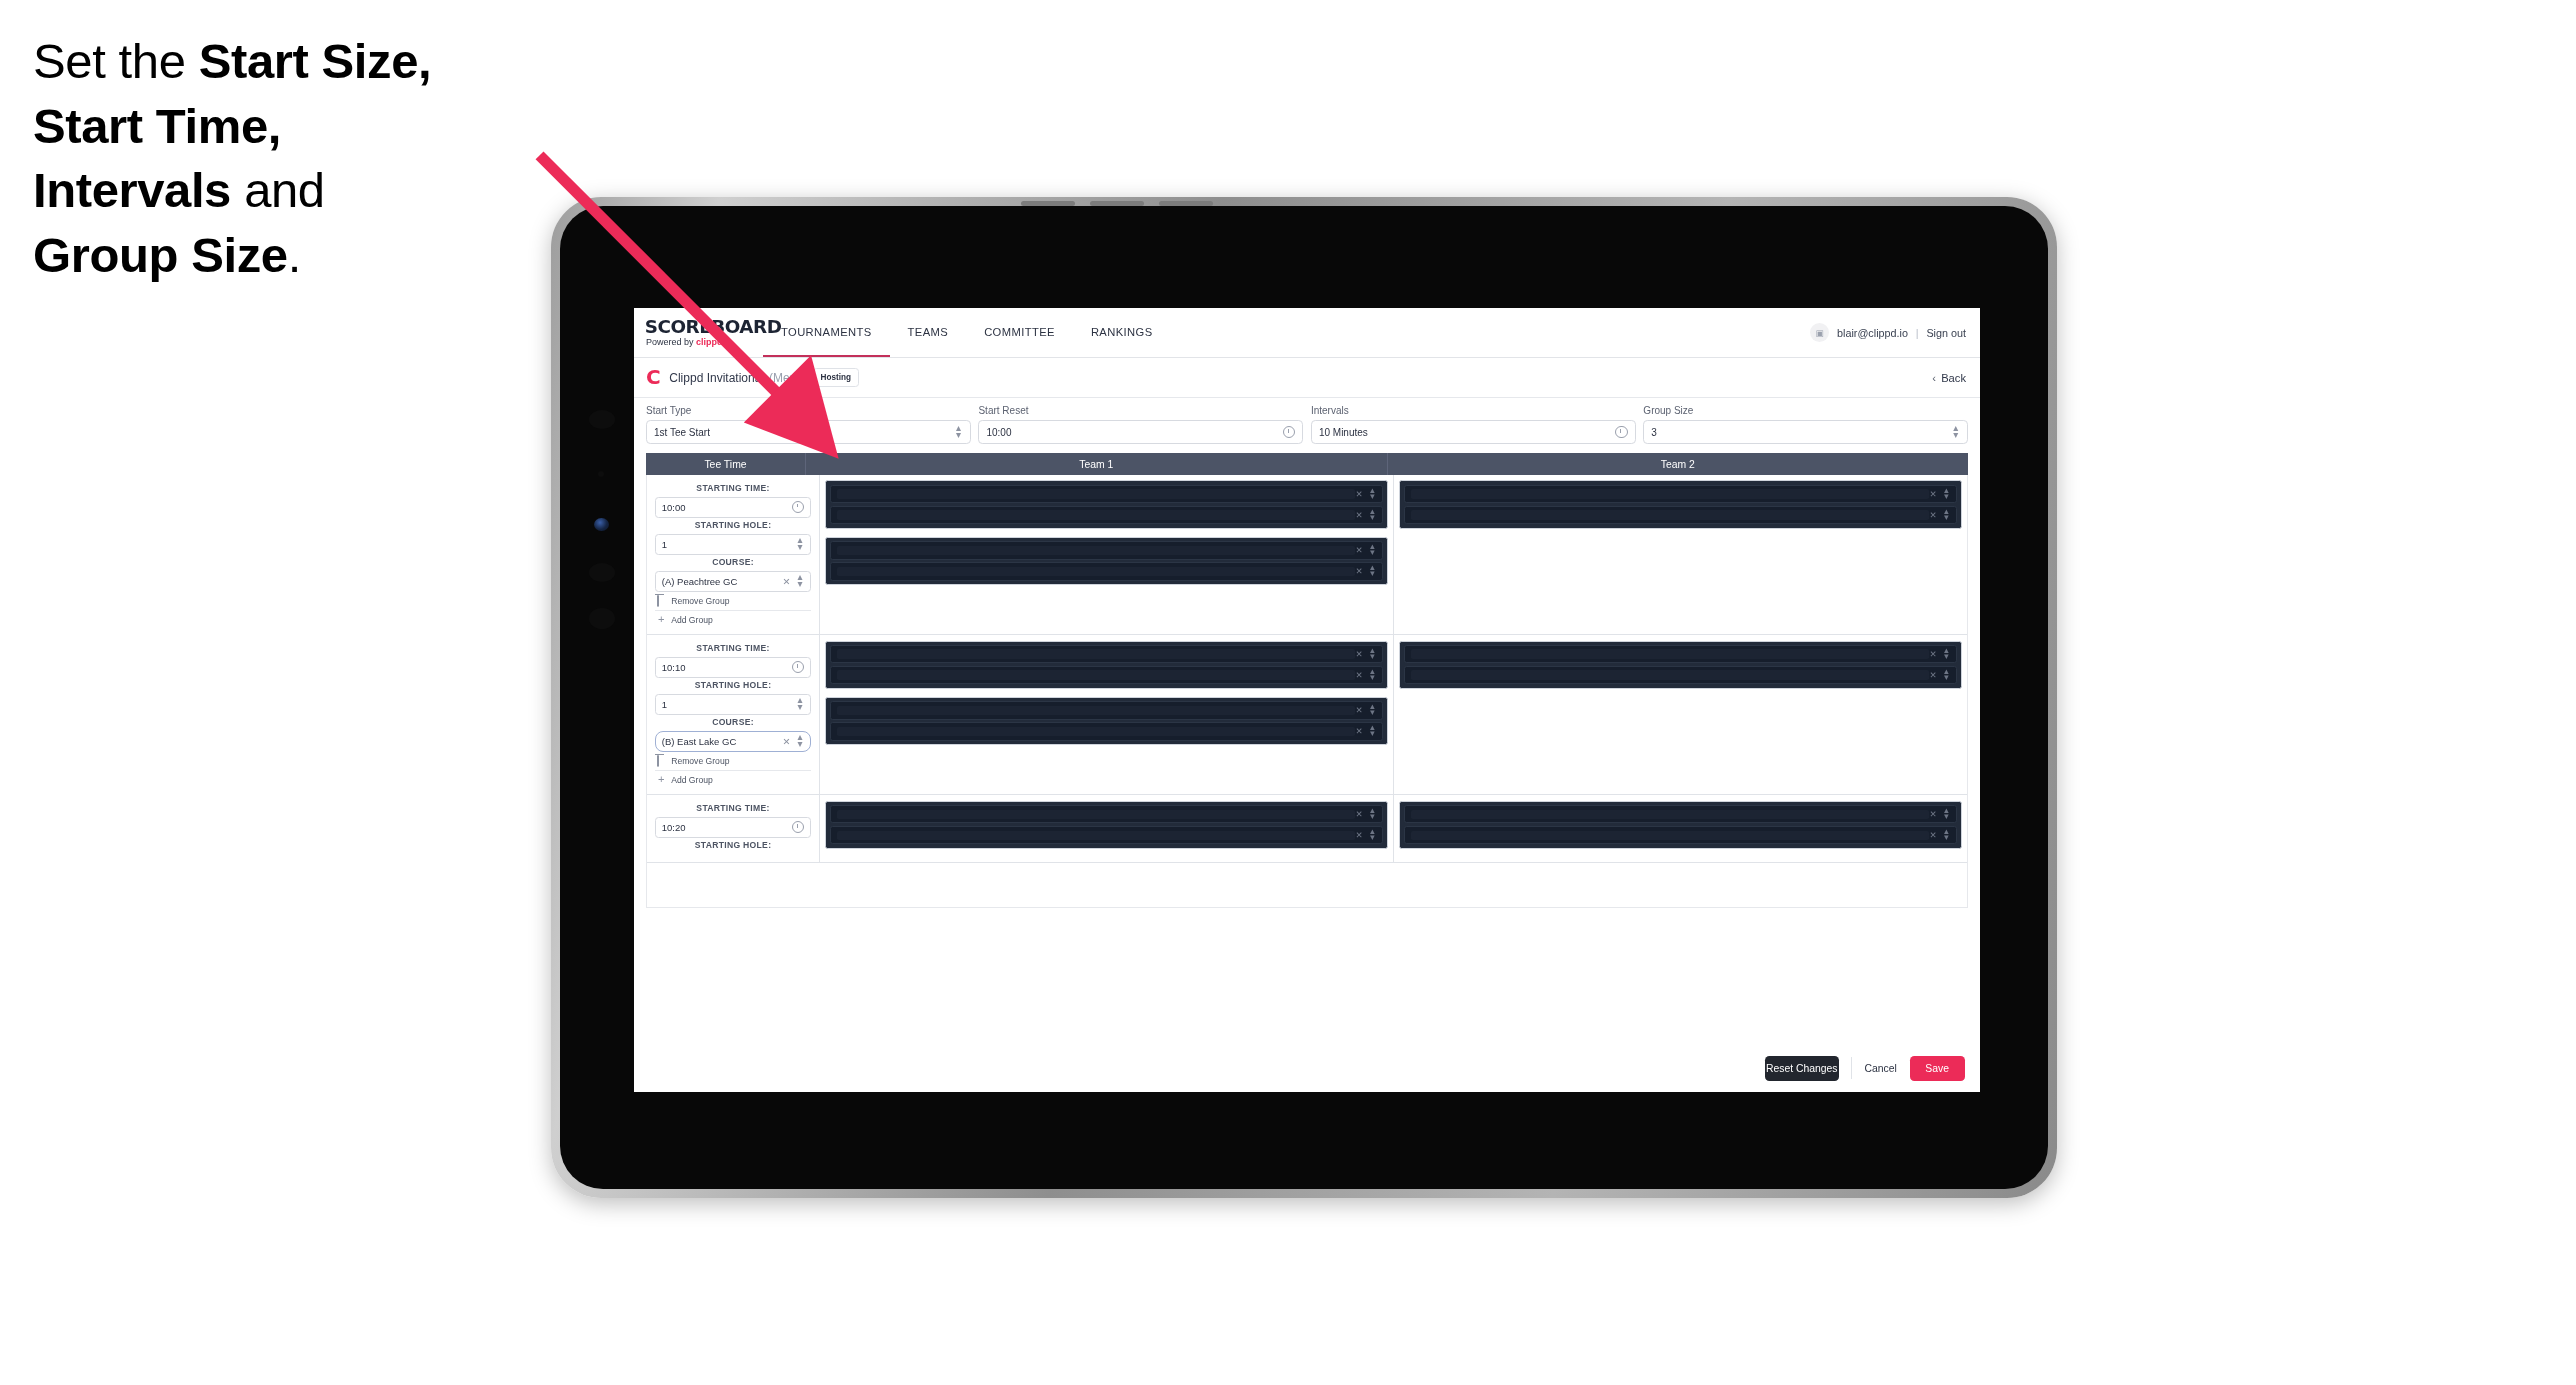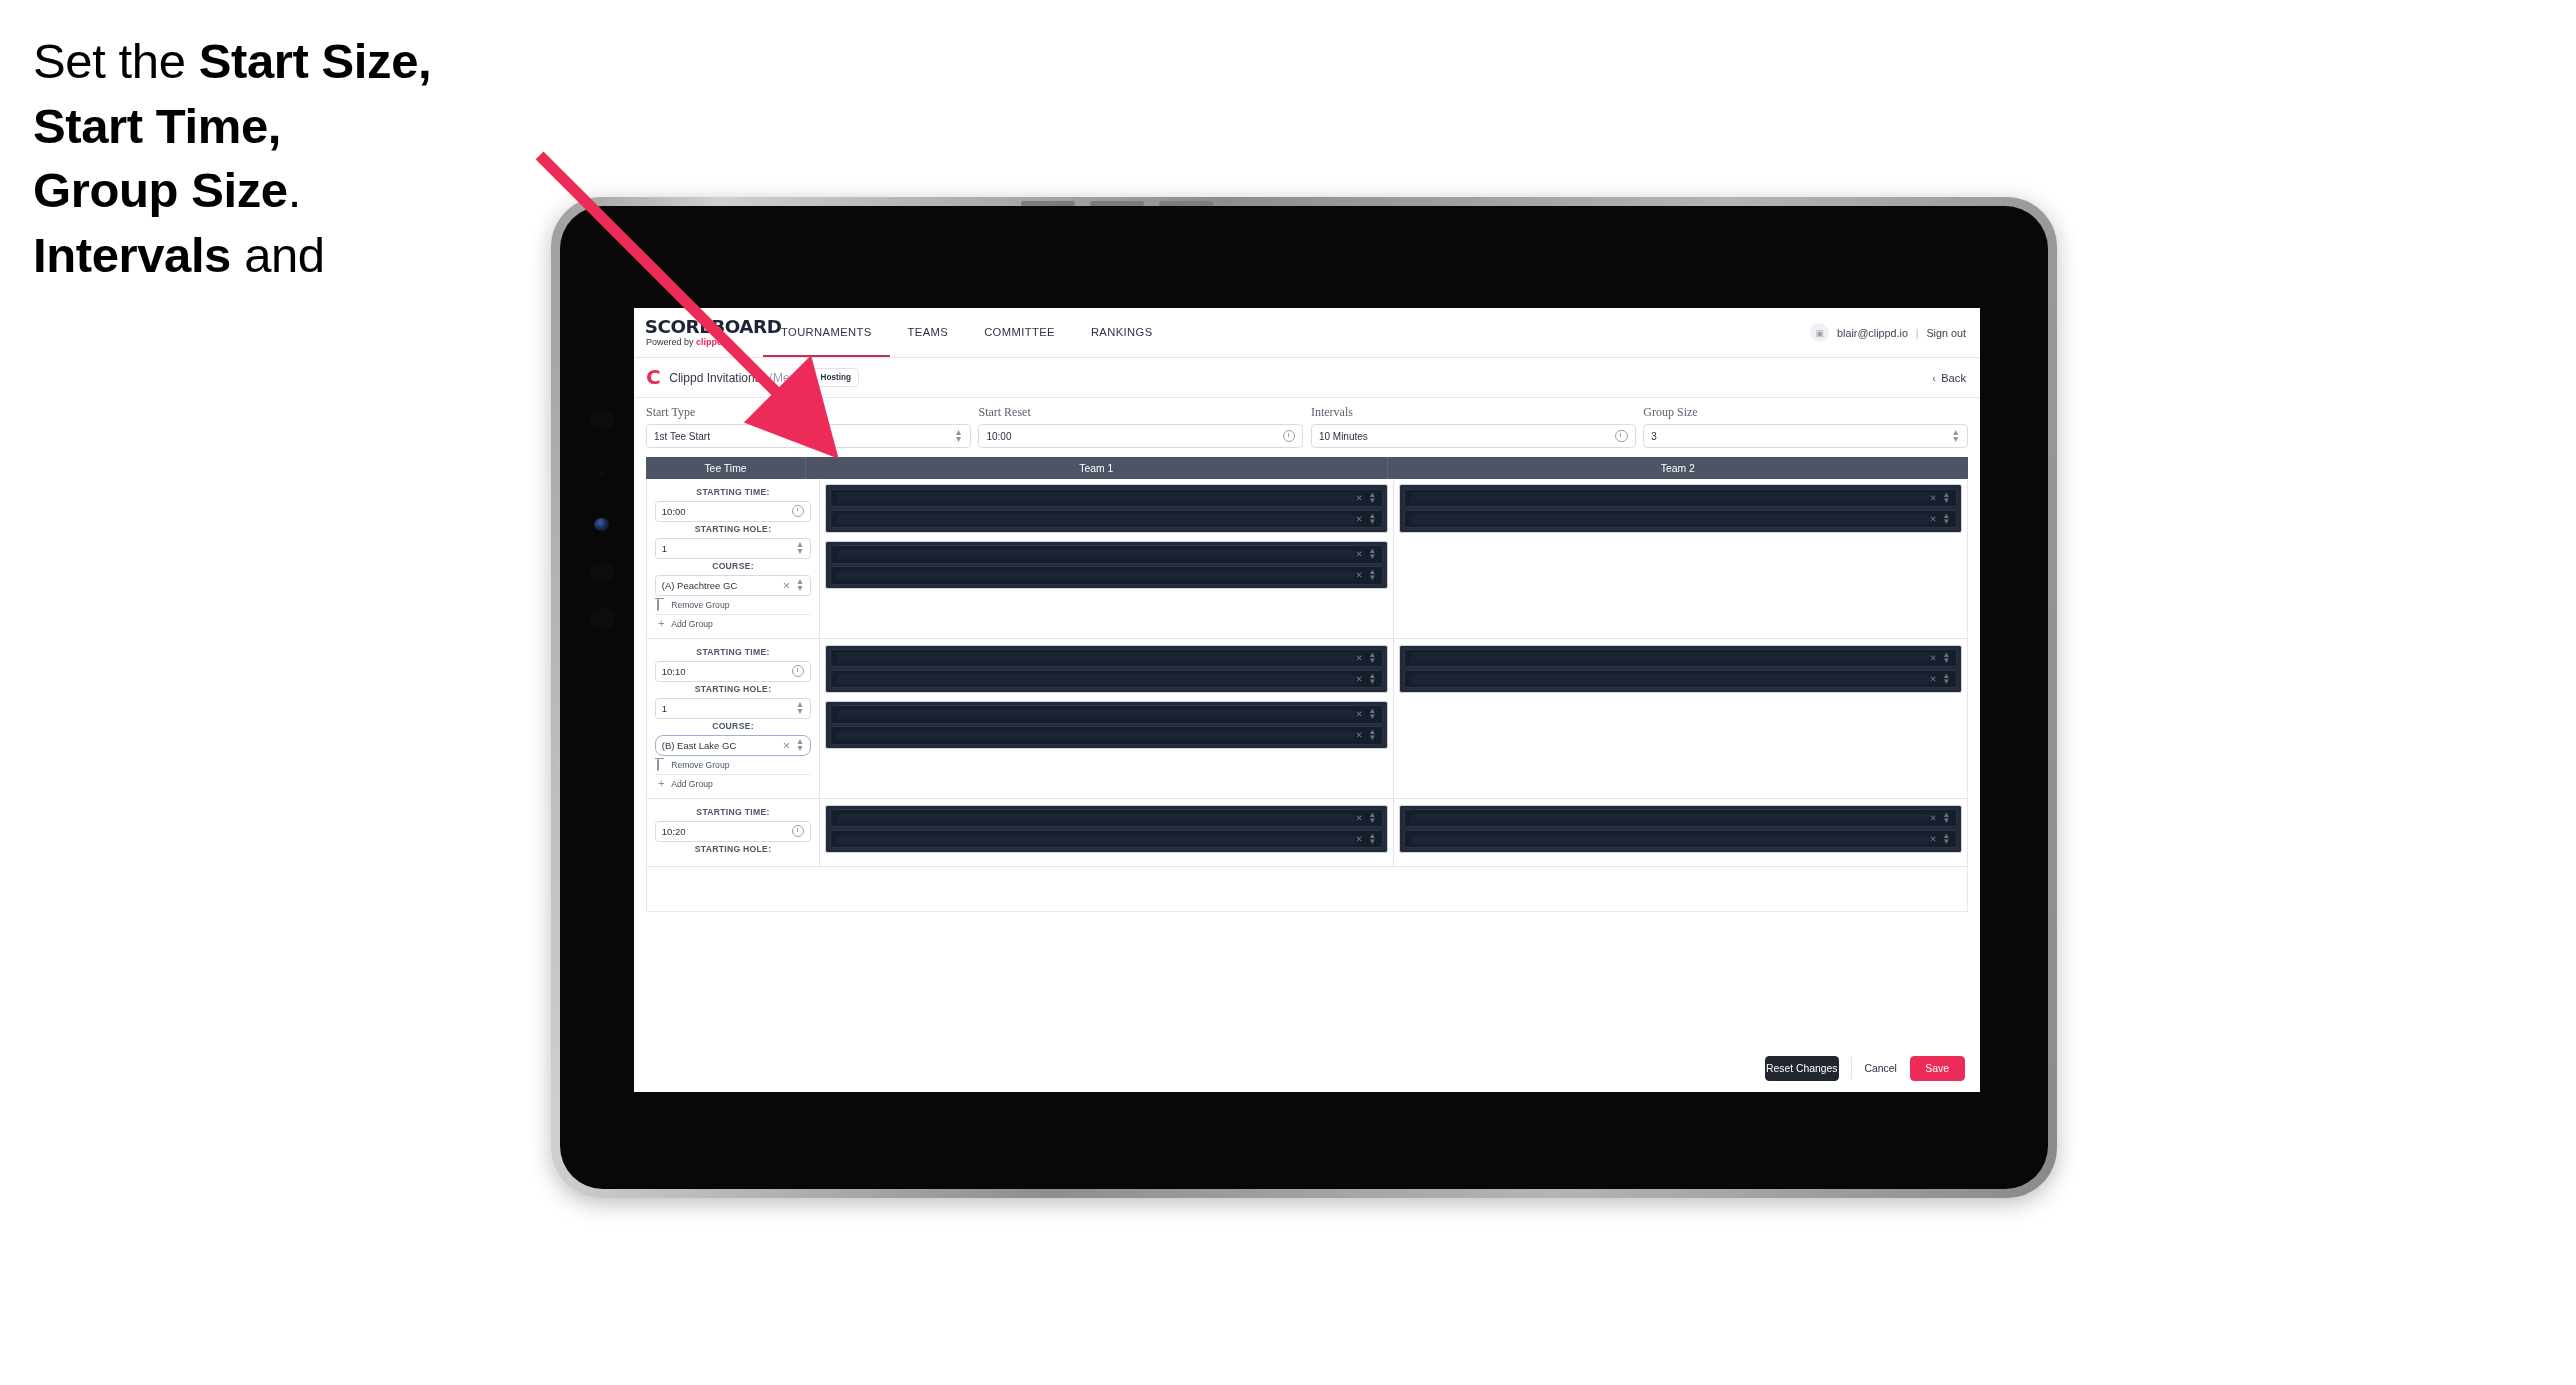--- a/index.html
+++ b/index.html
@@ -171,24 +171,23 @@
   #back-link .chev { font-size: 11.2px; color: #5b6270; }
 
   
   #settings-row {
     display: flex;
     padding: 7px 12px 8.6px 12px;
     gap: 7.8px;
   }
   .setting-field { flex: 1; }
   .setting-label {
-    font-size: 12px;
+    font-size: 10px;
     color: #5c6271;
     margin-bottom: 4.3px;
-    font-family: Liberation Serif, serif;
   }
   .setting-input {
     height: 24px;
     border: 0.9px solid #d7dae0;
     border-radius: 4.3px;
     background: #fff;
     display: flex; align-items: center;
     padding: 0 7px;
     font-size: 10px;
     color: #2c3242;
@@ -388,24 +387,24 @@
 <body>
 
 <div id="headline">
   <div>
     <span class="n">Set the </span><span class="b">Start Size,</span>
   </div>
   <div>
     <span class="b">Start Time,</span>
   </div>
   <div>
+    <span class="b">Intervals</span><span class="n"> and</span>
+  </div>
+  <div>
     <span class="b">Group Size</span><span class="n">.</span>
-  </div>
-  <div>
-    <span class="b">Intervals</span><span class="n"> and</span>
   </div>
 </div>
 
 <div id="tablet">
   <div id="tablet-screen"></div>
   <div class="bezel-speaker" style="left:470px; width:54px;"></div>
   <div class="bezel-speaker" style="left:539px; width:54px;"></div>
   <div class="bezel-speaker" style="left:608px; width:54px;"></div>
   <div class="bezel-dot" style="left:38px; top:213px; width:26px; height:19px;"></div>
   <div class="bezel-dot" style="left:47px; top:274px; width:6px; height:6px;"></div>

